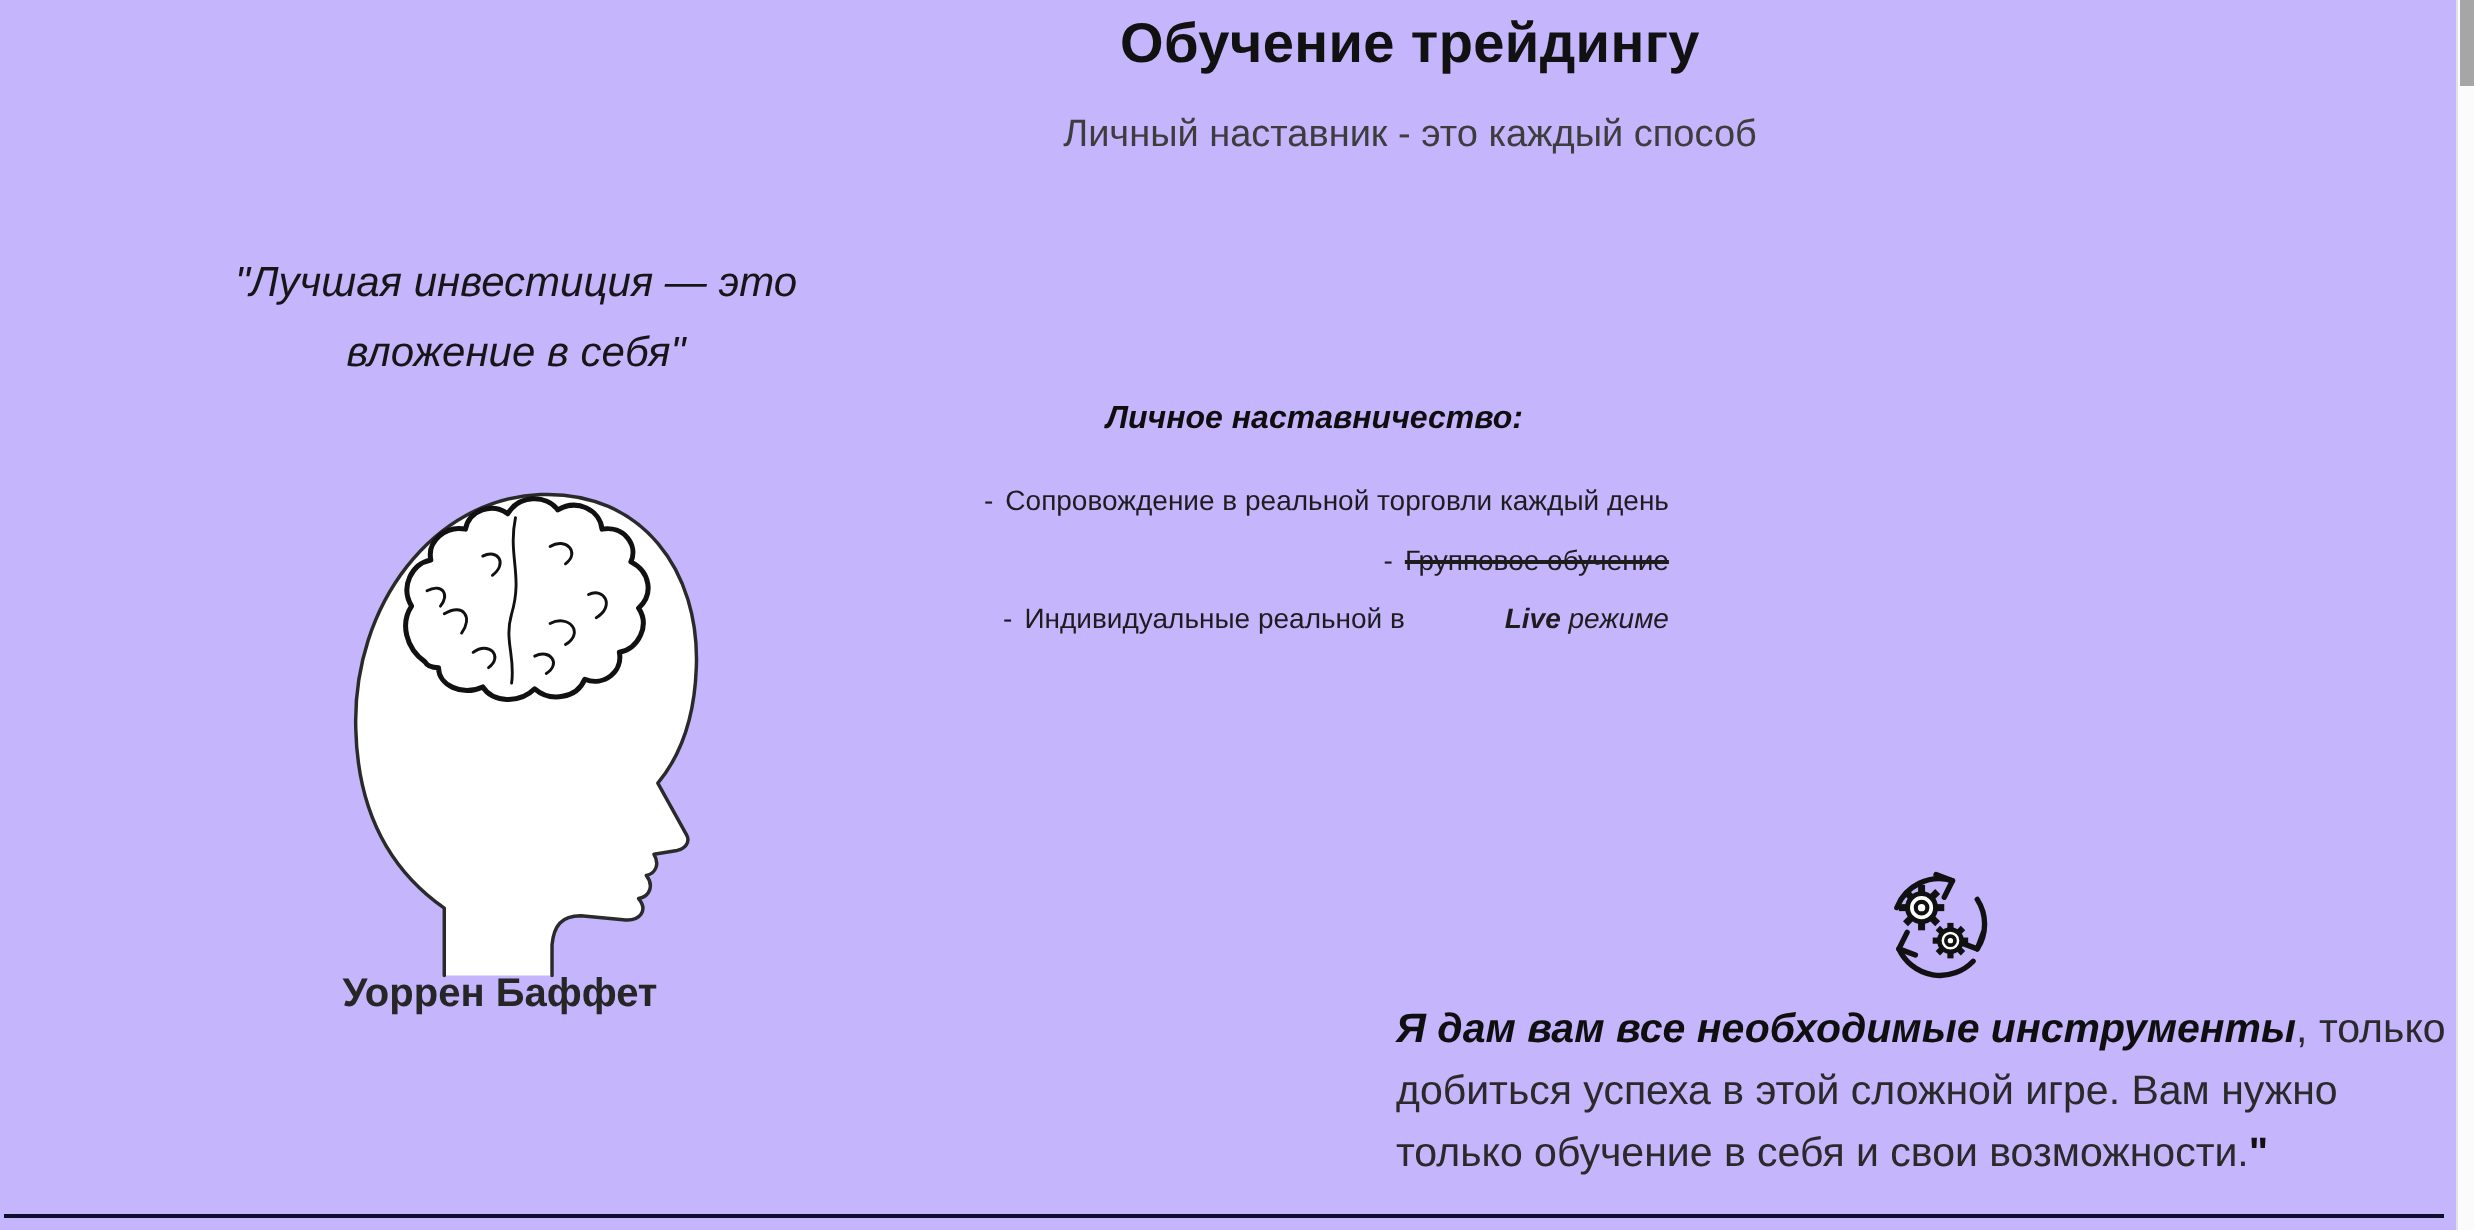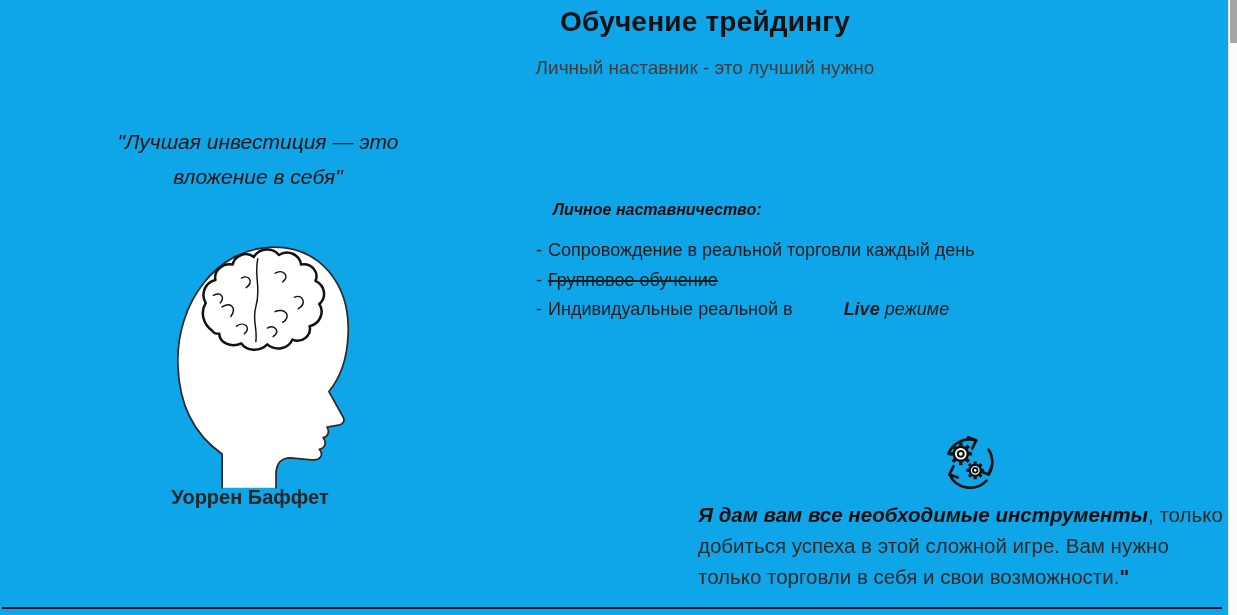--- a/index.html
+++ b/index.html
@@ -1,17 +1,17 @@
 <!DOCTYPE html>
 <html><head>
 <meta charset="utf-8">
 <style>
   html,body { margin:0; padding:0; background:#fff; }
   .page {
-    position:relative; width:1237px; height:615px; background:#0ea5e9;
+    position:relative; width:1237px; height:615px; background:#c4b5fd;
     overflow:hidden; color:#1a1a1a;
     font-family:"Liberation Sans","DejaVu Sans",sans-serif;
   }
 
   
   .header { position:absolute; left:440px; top:6px; width:530px; text-align:center; }
   .title  { font-size:28px; font-weight:800; letter-spacing:.2px; color:#111; }
   .subtitle { margin-top:16px; font-size:19px; line-height:27px; color:#3d3d3d; }
 
   
@@ -24,21 +24,21 @@
   .author {
     position:absolute; left:120px; top:486px; width:260px; text-align:center;
     font-size:20px; font-weight:700; color:#262626;
   }
 
   
   .mentor-heading {
     position:absolute; left:553px; top:201px;
     font-size:16px; font-weight:800; font-style:italic; color:#0e0e0e;
   }
-  .mentor-list { position:absolute; left:536px; top:236px; font-size:18px; line-height:29.5px; color:#1d1d1d; }
+  .mentor-list { position:absolute; left:492px; top:236px; font-size:14px; line-height:29.5px; color:#1d1d1d;text-align:right; }
   .mentor-row { white-space:nowrap; }
   .dash { margin-right:6px; }
   .strike { text-decoration:line-through; text-decoration-thickness:1.5px; }
   .live { font-weight:800; font-style:italic;margin-left:46px; }
   .it { font-style:italic; }
 
   
   .gears { position:absolute; left:935px; top:427px; width:66px; height:66px; }
   .gears svg { width:100%; height:100%; display:block; }
 
@@ -62,21 +62,21 @@
   .scroll-thumb { position:absolute; left:1px; top:0; width:7px; height:43px; background:#a6a6a6; }
 </style>
 </head>
 <body>
 
 <div class="page">
 
   <div class="header">
     <div class="title">Обучение трейдингу</div>
     <div class="subtitle">
-      <div>Личный наставник - это лучший нужно</div>
+      <div>Личный наставник - это каждый способ</div>
     </div>
   </div>
 
   <div class="quote">
     <div>"Лучшая инвестиция — это</div>
     <div>вложение в себя"</div>
   </div>
 
   <div class="figure">
     <svg viewBox="0 0 210 280">
@@ -179,21 +179,21 @@
       </g>
     </svg>
   </div>
 
   <div class="closing">
     <div class="line">
       <span class="bi">Я дам вам все необходимые инструменты</span><span>, только</span>
     </div>
     <div class="line">добиться успеха в этой сложной игре. Вам нужно</div>
     <div class="line">
-      <span>только торговли в себя и свои возможности.</span><span class="bq">"</span>
+      <span>только обучение в себя и свои возможности.</span><span class="bq">"</span>
     </div>
   </div>
 
   <div class="divider"></div>
 
   <div class="scrollbar">
     <div class="scroll-thumb"></div>
   </div>
 
 </div>

